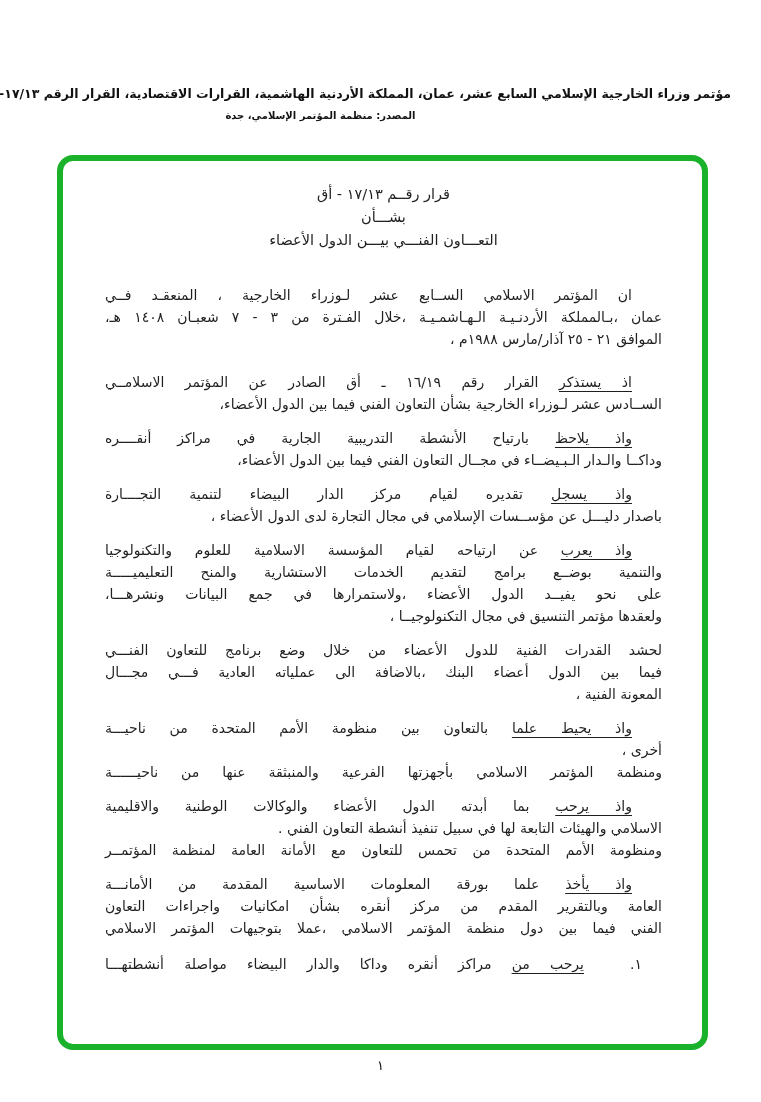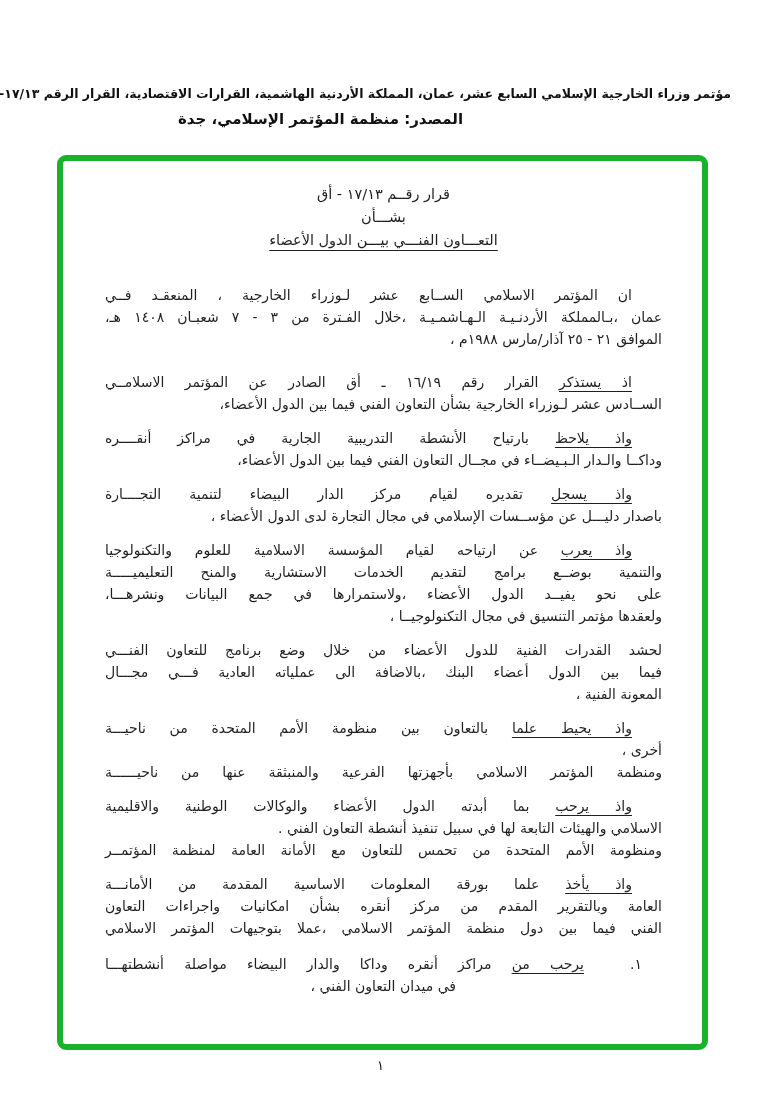--- a/index.html
+++ b/index.html
@@ -7,32 +7,32 @@
     width:761px;height:1102px;background:#ffffff;position:relative;
     font-family:"DejaVu Sans",sans-serif;color:#1f1f1f;overflow:hidden;
   }
   .hdr{
     position:absolute;top:86px;left:30px;right:30px;
     direction:rtl;text-align:center;font-weight:bold;font-size:12.5px;
     white-space:nowrap;color:#111;
   }
   .src{
     position:absolute;top:110px;left:0;right:120px;
-    direction:rtl;text-align:center;font-weight:bold;font-size:15px;color:#111;
+    direction:rtl;text-align:center;font-weight:bold;font-size:10px;color:#111;
   }
   .frame{
     position:absolute;top:155px;left:57px;width:639px;height:883px;
-    border:6px solid #1bb22b;border-radius:9px;background:#fff;
+    border:6px solid #1bb22b;border-radius:16px;background:#fff;
   }
   .content{
     position:absolute;top:22px;right:40px;left:42px;bottom:0;
     direction:rtl;font-size:14px;
   }
   .title-block{text-align:center;line-height:23px;font-size:14.5px;margin-bottom:22px;}
-  .title-block .t3{display:inline-block;text-decoration:underline;text-underline-offset:5px;}
+  .title-block .t3{display:inline-block;text-underline-offset:5px;}
   .para{margin-bottom:12px;}
   .para.first-para{margin-bottom:21px;margin-top:32px;}
   .ln{line-height:22px;text-align:justify;text-align-last:justify;}
   .ln.first{text-indent:30px;}
   .ln.last{text-align-last:start;}
   .u{text-decoration:underline;text-underline-offset:4px;}
   i{font-style:italic;}
   .item{display:flex;direction:rtl;margin-top:14px;}
   .item .marker{flex:none;width:78px;padding-right:20px;box-sizing:border-box;line-height:22px;}
   .item .item-text{flex:1;}
@@ -105,21 +105,20 @@
             <div class="ln">العامة وبالتقرير المقدم من مركز أنقره بشأن امكانيات واجراءات التعاون</div>
             <div class="ln">الفني فيما بين دول منظمة المؤتمر الاسلامي ،عملا بتوجيهات المؤتمر الاسلامي</div>
           </div>
         </div>
 
       <div id="items">
           <div class="item">
             <div class="marker">١.</div>
             <div class="item-text">
               <div class="ln first"><span class="u">يرحب من</span> مراكز أنقره وداكا والدار البيضاء مواصلة أنشطتهـــا</div>
-              <div class="ln last">في ميدان التعاون الفني ،</div>
             </div>
           </div>
         </div>
 
     </div>
   </div>
 
   <div class="pagenum">١</div>
 
 </div>

